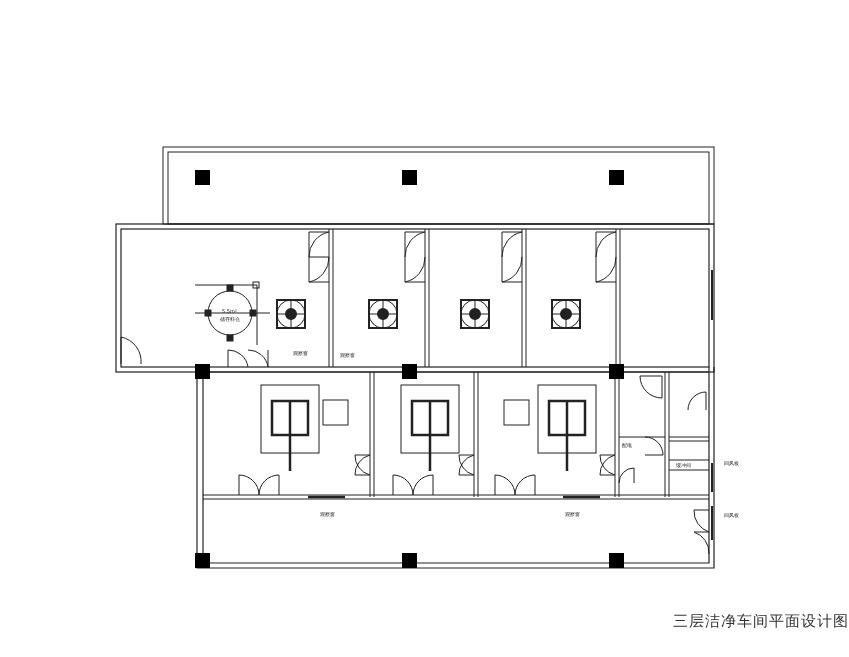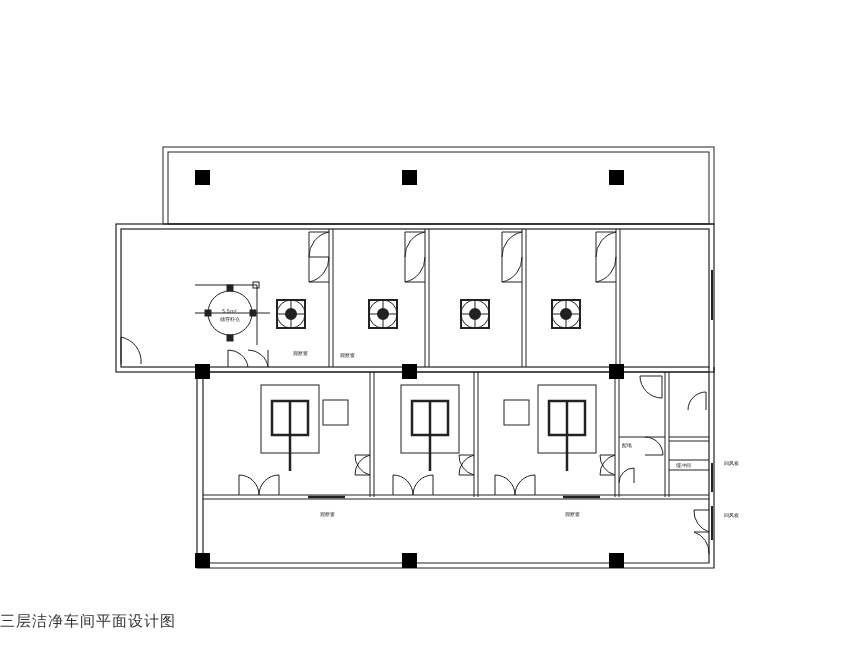--- a/index.html
+++ b/index.html
@@ -1,18 +1,18 @@
 <!DOCTYPE html>
 <html><head>
 <meta charset="utf-8">
 <style>
   html,body{margin:0;padding:0;background:#fff;}
   body{width:849px;height:657px;position:relative;overflow:hidden;font-family:"DejaVu Sans",sans-serif;}
   svg{position:absolute;left:0;top:0;}
-  .caption{position:absolute;left:0;width:849px;top:612px;text-align:left;font-family:"DejaVu Serif",serif;font-size:15px;color:#333;letter-spacing:1px;}
+  .caption{position:absolute;left:0;width:849px;top:612px;text-align:right;font-family:"DejaVu Serif",serif;font-size:15px;color:#333;letter-spacing:1px;}
 </style>
 </head>
 <body>
 
 <svg width="849" height="657" viewBox="0 0 849 657" xmlns="http://www.w3.org/2000/svg">
   <g fill="none" stroke="#222" stroke-width="1">
 
     <g>
       <rect x="163" y="147" width="551" height="77"></rect>
       <rect x="168" y="152" width="541" height="72"></rect>

